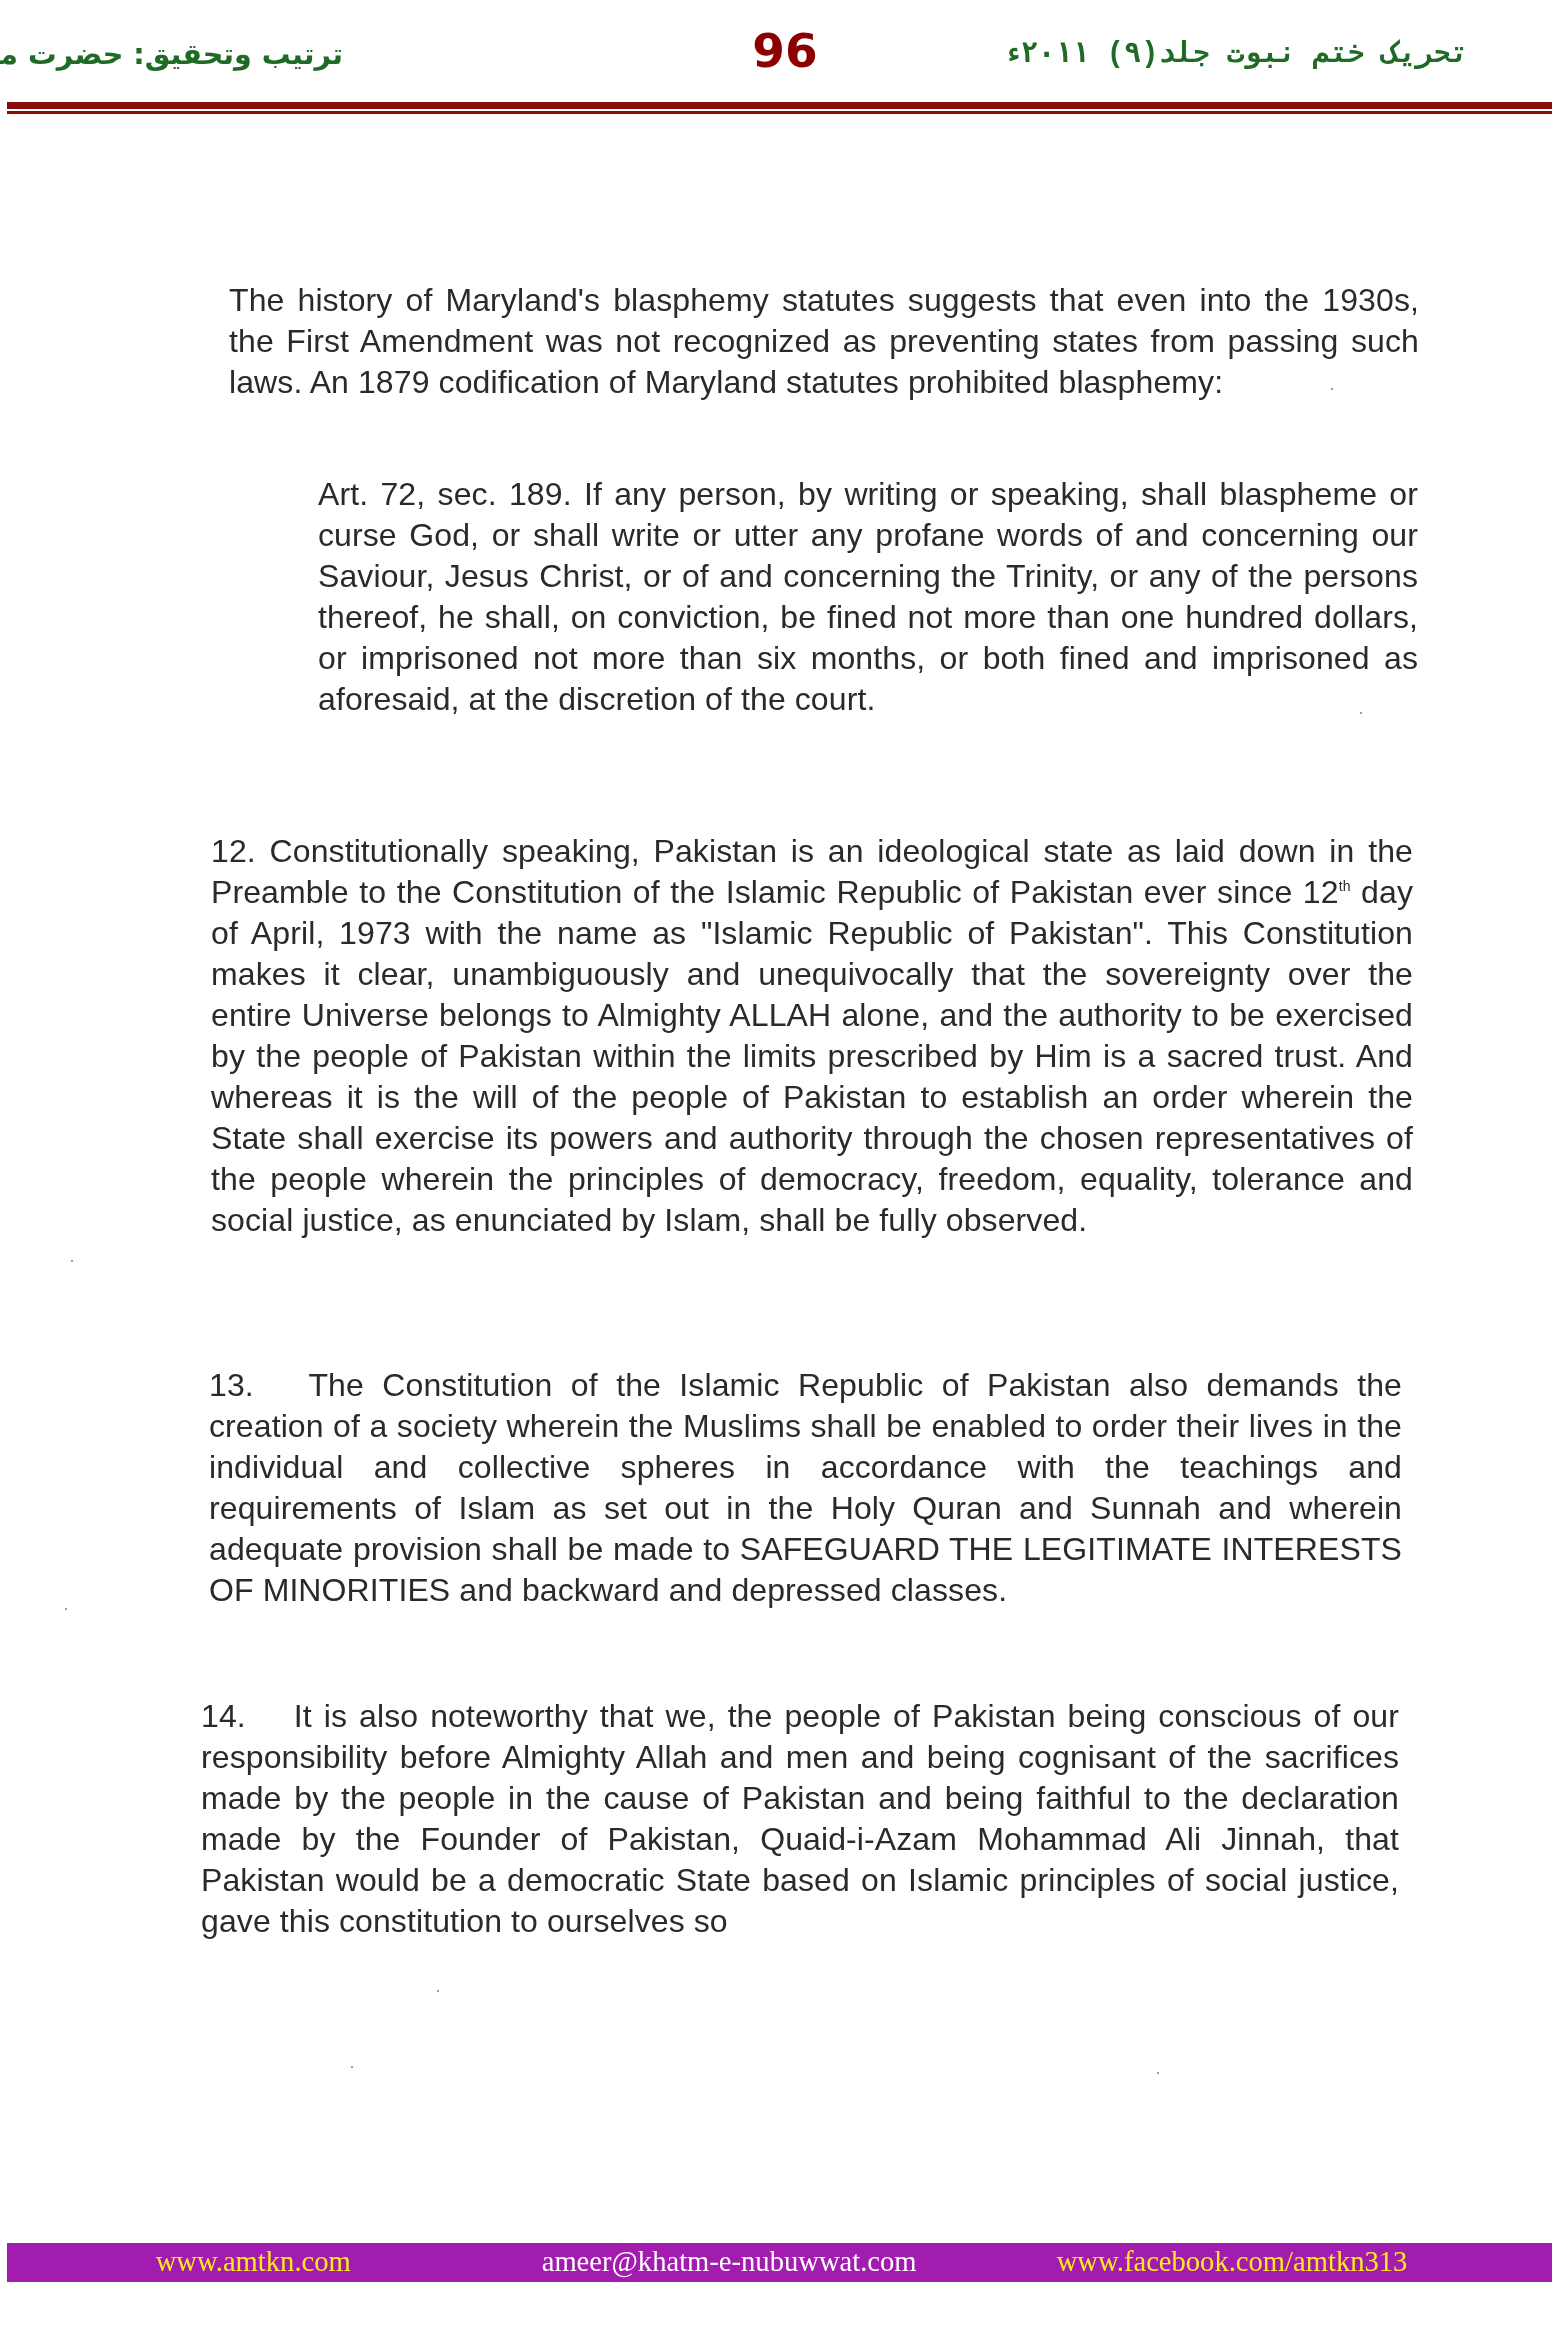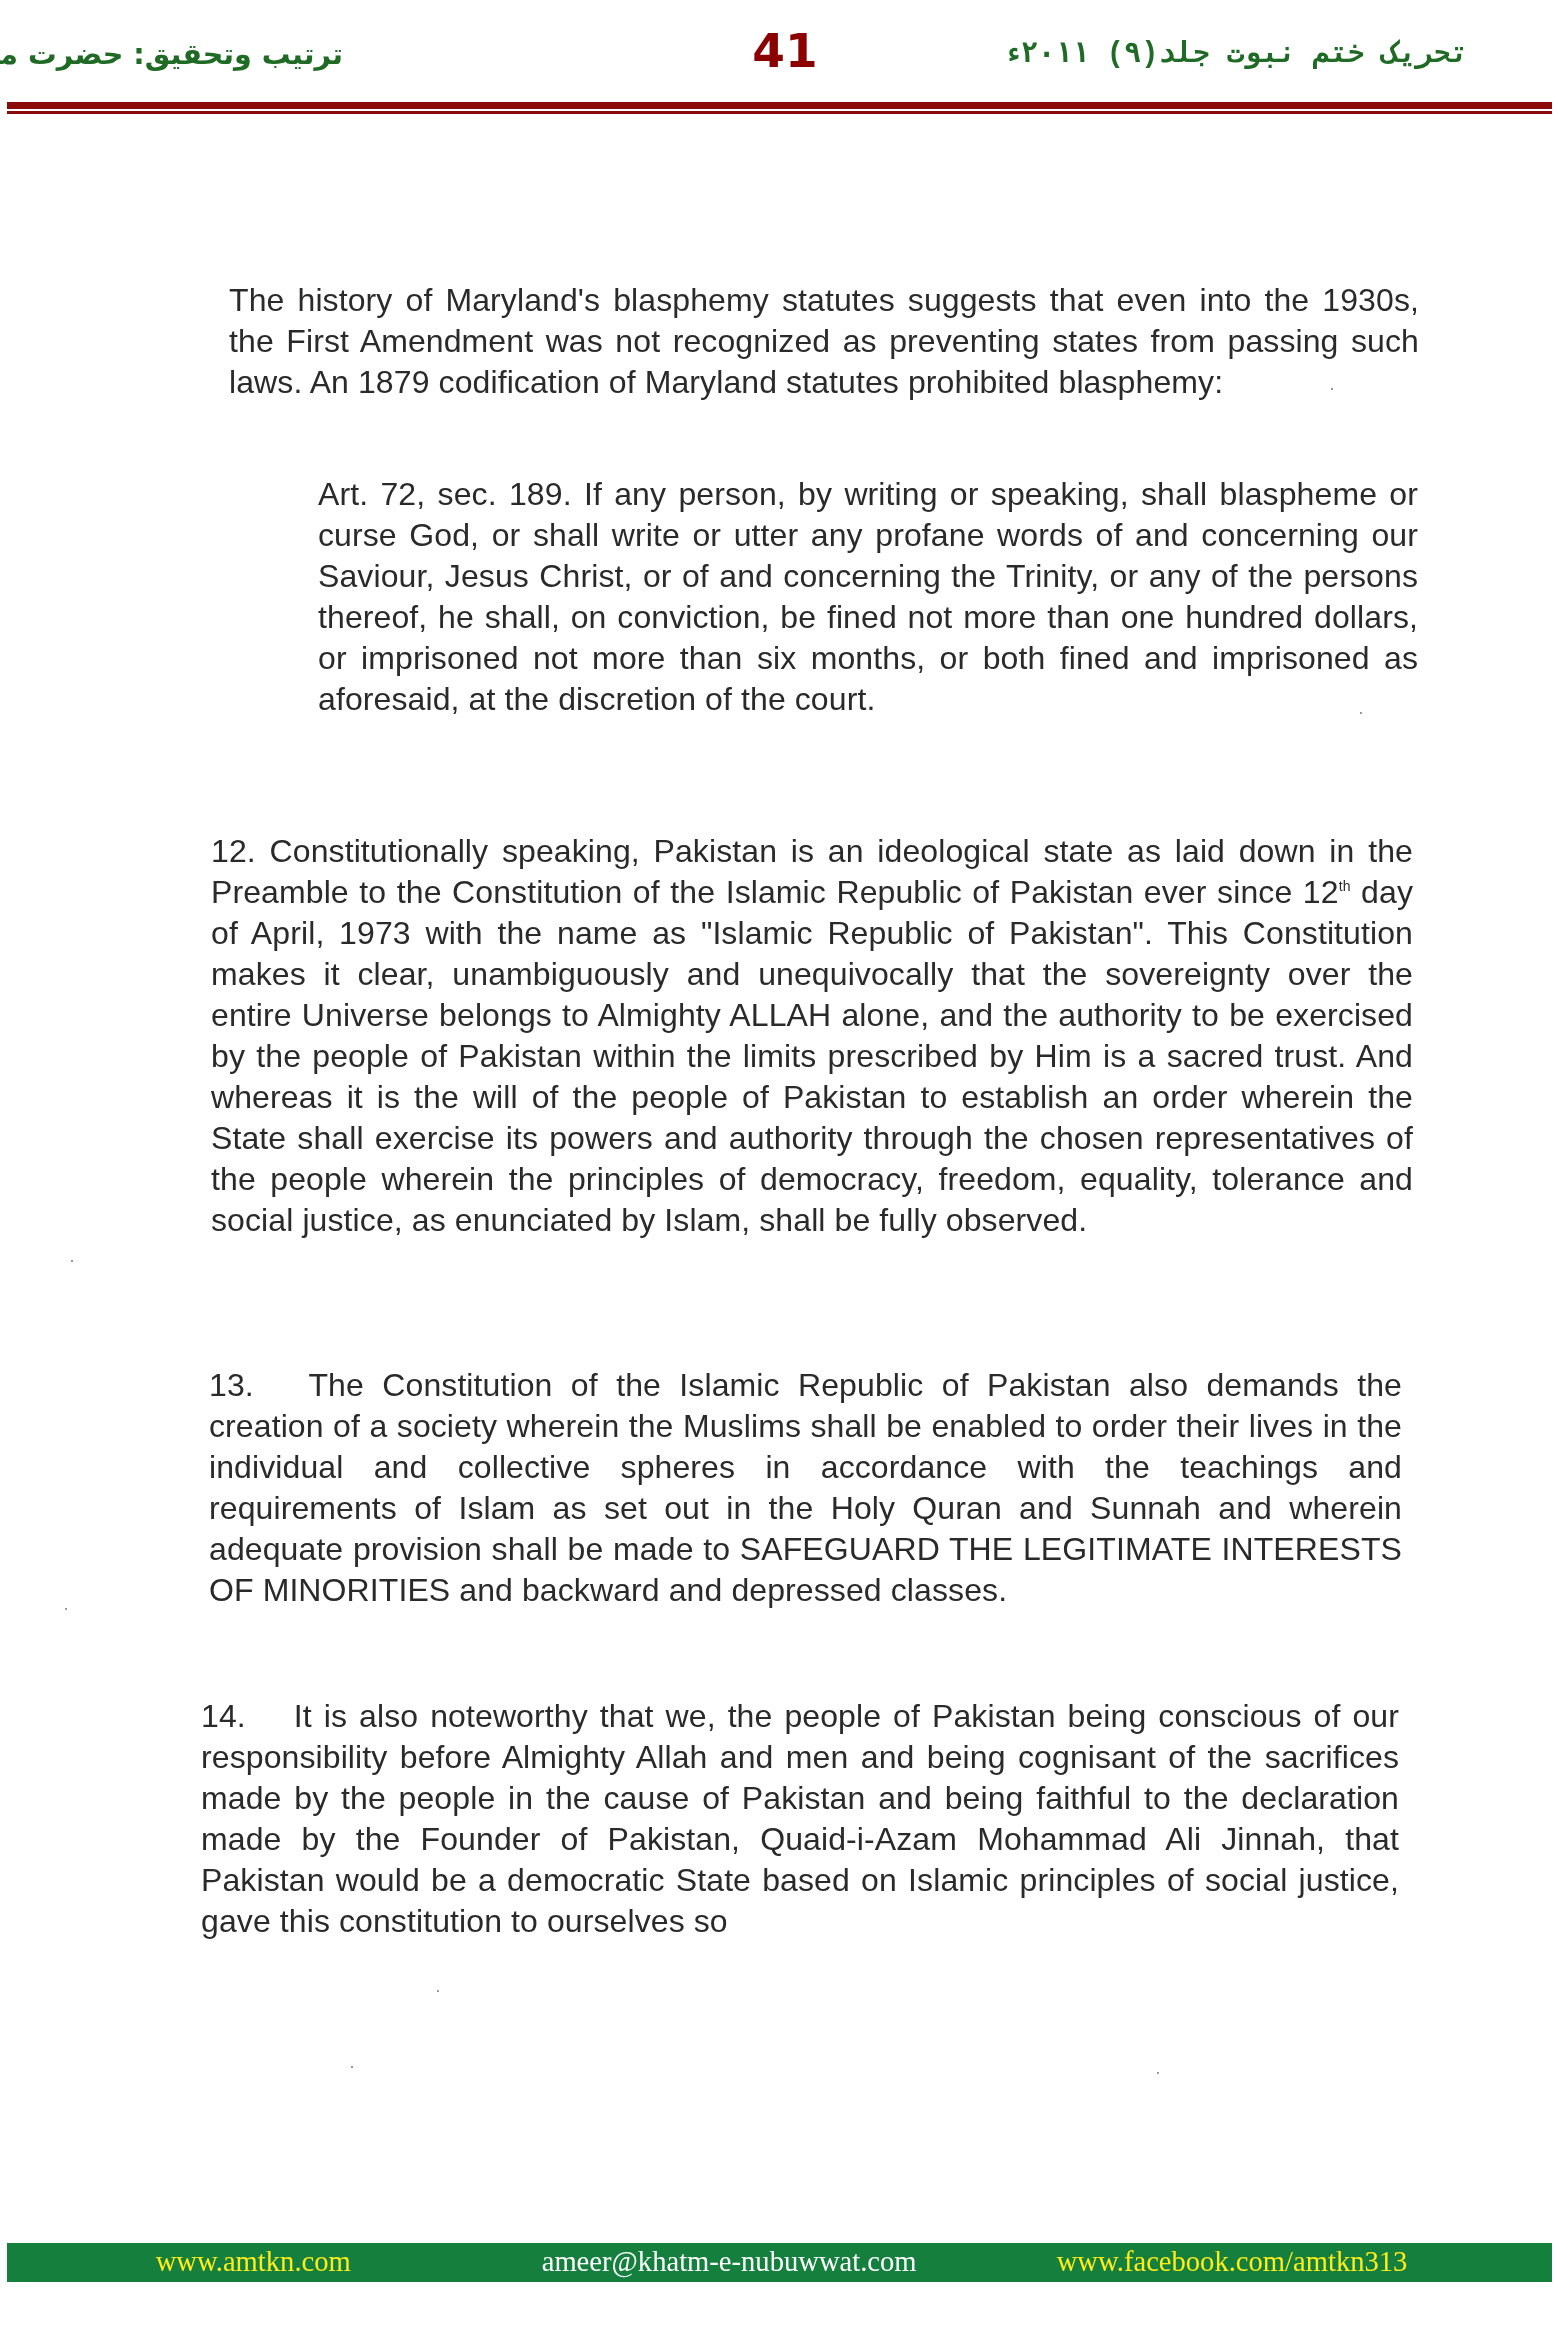--- a/index.html
+++ b/index.html
@@ -28,36 +28,36 @@
   .para sup { font-size: 14px; line-height: 0; vertical-align: 11.8px; }
   #p1 { left: 212px; top: 263px; width: 1190px; }
   #quote { left: 301px; top: 457px; width: 1100px; }
   #p12 { left: 194px; top: 814px; width: 1202px; }
   #p13 { left: 192px; top: 1348px; width: 1193px; }
   #p14 { left: 184px; top: 1679px; width: 1198px; }
   .num { display: inline-block; }
 
   .footer {
     position: absolute; left: 6.7px; top: 2243px; width: 1545px; height: 39px;
-    background: #15803d;
+    background: #a21caf;
   }
   .footer span {
     position: absolute; top: 3.4px; font-family: "Liberation Serif", serif;
     font-size: 28.6px; line-height: 32px; white-space: nowrap;
   }
   .f-site { left: 149px; color: #ffec1a; }
   .f-mail { left: 535px; color: #ffffff; }
   .f-fb { left: 1050px; color: #ffec1a; }
   .speck { position: absolute; width: 1.7px; height: 1.7px; background: #9a9a9a; }
 </style>
 </head>
 <body>
 
 <div class="hdr-left">ترتیب وتحقیق: حضرت مولانا اللہ وسایا</div>
-<div class="page-num">41</div>
+<div class="page-num">96</div>
 <div class="hdr-right">تحریک ختم نبوت جلد(۹) ۲۰۱۱ء</div>
 <div class="rule-thick"></div>
 <div class="rule-thin"></div>
 
 <p id="p1" class="para">The history of Maryland's blasphemy statutes suggests that even into the 1930s, the First Amendment was not recognized as preventing states from passing such laws. An 1879 codification of Maryland statutes prohibited blasphemy:</p>
 
 <p id="quote" class="para">Art. 72, sec. 189. If any person, by writing or speaking, shall blaspheme or curse God, or shall write or utter any profane words of and concerning our Saviour, Jesus Christ, or of and concerning the Trinity, or any of the persons thereof, he shall, on conviction, be fined not more than one hundred dollars, or imprisoned not more than six months, or both fined and imprisoned as aforesaid, at the discretion of the court.</p>
 
 <p id="p12" class="para"><span class="num">12.</span> <span>Constitutionally speaking, Pakistan is an ideological state as laid down in the Preamble to the Constitution of the Islamic Republic of Pakistan ever since 12</span><sup>th</sup><span> day of April, 1973 with the name as "Islamic Republic of Pakistan". This Constitution makes it clear, unambiguously and unequivocally that the sovereignty over the entire Universe belongs to Almighty ALLAH alone, and the authority to be exercised by the people of Pakistan within the limits prescribed by Him is a sacred trust. And whereas it is the will of the people of Pakistan to establish an order wherein the State shall exercise its powers and authority through the chosen representatives of the people wherein the principles of democracy, freedom, equality, tolerance and social justice, as enunciated by Islam, shall be fully observed.</span></p>
 

